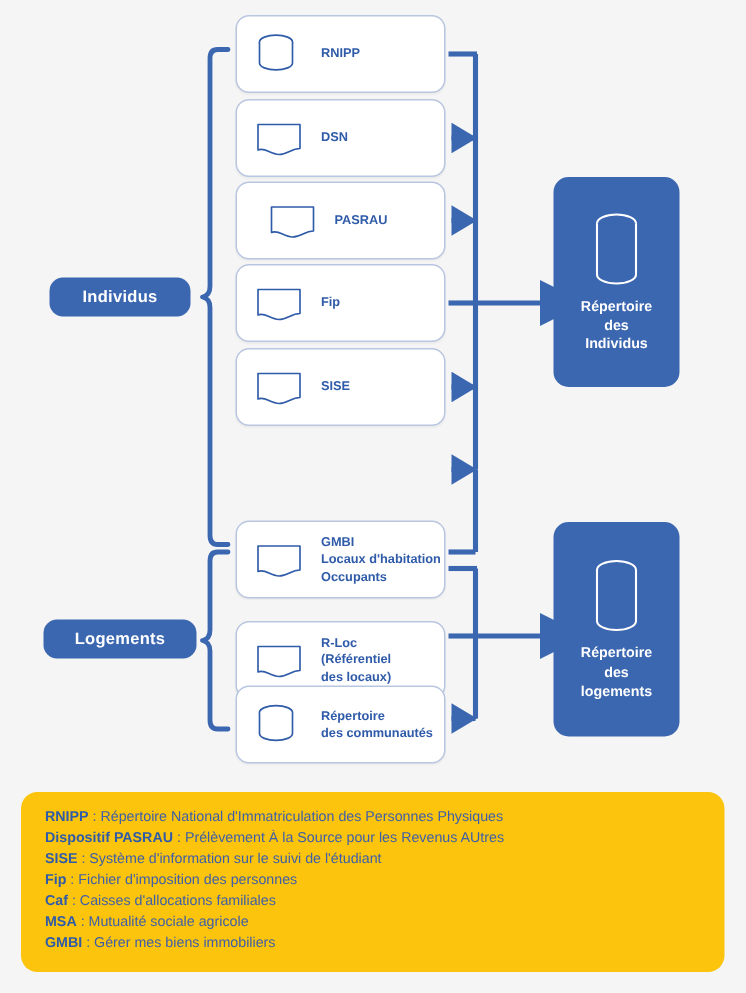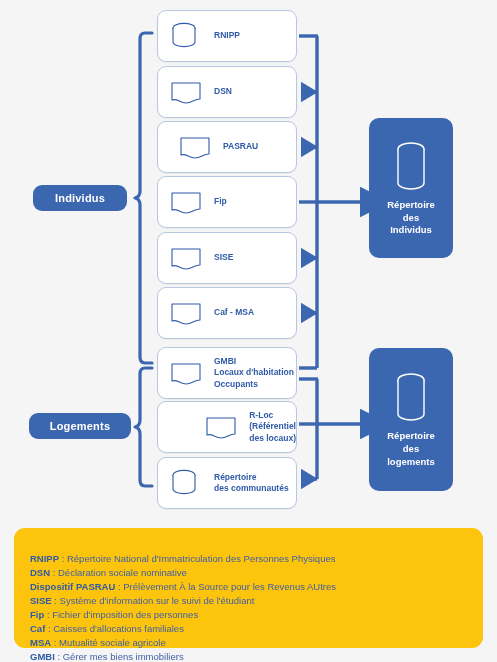--- a/index.html
+++ b/index.html
@@ -103,21 +103,21 @@
   
   #legend {
     position: absolute;
     left: 14px;
     top: 528px;
     width: 469px;
     height: 120px;
     box-sizing: border-box;
     background: #FCC40C;
     border-radius: 11px;
-    padding: 24px 14px 8px 16px;
+    padding: 10px 14px 8px 16px;
   }
   .legend-line {
     font-size: 9.5px;
     color: #3f5fa8;
     line-height: 1.48;
     white-space: nowrap;
   }
   .legend-line .abbr {
     font-weight: bold;
     color: #2F5BA8;
@@ -219,41 +219,33 @@
 
   <div class="card" style="top:232px;height:52px;">
     <span class="card-icon">
       <svg viewBox="0 0 36 30" width="36" height="30">
         <path d="M4,6 L32,6 L32,22 C26,22 24,26 18,26 C12,26 9,21 4,23 Z" fill="#ffffff" stroke="#2F5BA8" stroke-width="1.1" stroke-linejoin="round"></path>
       </svg>
     </span>
     <span class="card-label">SISE</span>
   </div>
 
-  <div class="card" style="top:287px;height:52px;">
-    <span class="card-icon">
-      <svg viewBox="0 0 36 30" width="36" height="30">
-        <path d="M4,6 L32,6 L32,22 C26,22 24,26 18,26 C12,26 9,21 4,23 Z" fill="#ffffff" stroke="#2F5BA8" stroke-width="1.1" stroke-linejoin="round"></path>
-      </svg>
-    </span>
-    <span class="card-label">Caf - MSA</span>
-  </div>
 
   <div class="card" style="top:347px;height:52px;">
     <span class="card-icon">
       <svg viewBox="0 0 36 30" width="36" height="30">
         <path d="M4,6 L32,6 L32,22 C26,22 24,26 18,26 C12,26 9,21 4,23 Z" fill="#ffffff" stroke="#2F5BA8" stroke-width="1.1" stroke-linejoin="round"></path>
       </svg>
     </span>
     <span class="card-label">GMBI
 Locaux d'habitation
 Occupants</span>
   </div>
 
-  <div class="card" style="top:401px;height:52px;justify-content:flex-end;">
+  <div class="card" style="top:414px;height:52px;">
     <span class="card-icon">
       <svg viewBox="0 0 36 30" width="36" height="30">
         <path d="M4,6 L32,6 L32,22 C26,22 24,26 18,26 C12,26 9,21 4,23 Z" fill="#ffffff" stroke="#2F5BA8" stroke-width="1.1" stroke-linejoin="round"></path>
       </svg>
     </span>
     <span class="card-label">R-Loc
 (Référentiel
 des locaux)</span>
   </div>
 
@@ -292,23 +284,20 @@
 logements</span>
   </div>
 
 </div>
 
 <div id="legend">
   <div class="legend-line">
     <span class="abbr">RNIPP</span><span> : </span><span>Répertoire National d'Immatriculation des Personnes Physiques</span>
   </div>
   <div class="legend-line">
-    <span class="abbr">DSN</span><span> : </span><span>Déclaration sociale nominative</span>
-  </div>
-  <div class="legend-line">
     <span class="abbr">Dispositif PASRAU</span><span> : </span><span>Prélèvement À la Source pour les Revenus AUtres</span>
   </div>
   <div class="legend-line">
     <span class="abbr">SISE</span><span> : </span><span>Système d'information sur le suivi de l'étudiant</span>
   </div>
   <div class="legend-line">
     <span class="abbr">Fip</span><span> : </span><span>Fichier d'imposition des personnes</span>
   </div>
   <div class="legend-line">
     <span class="abbr">Caf</span><span> : </span><span>Caisses d'allocations familiales</span>

